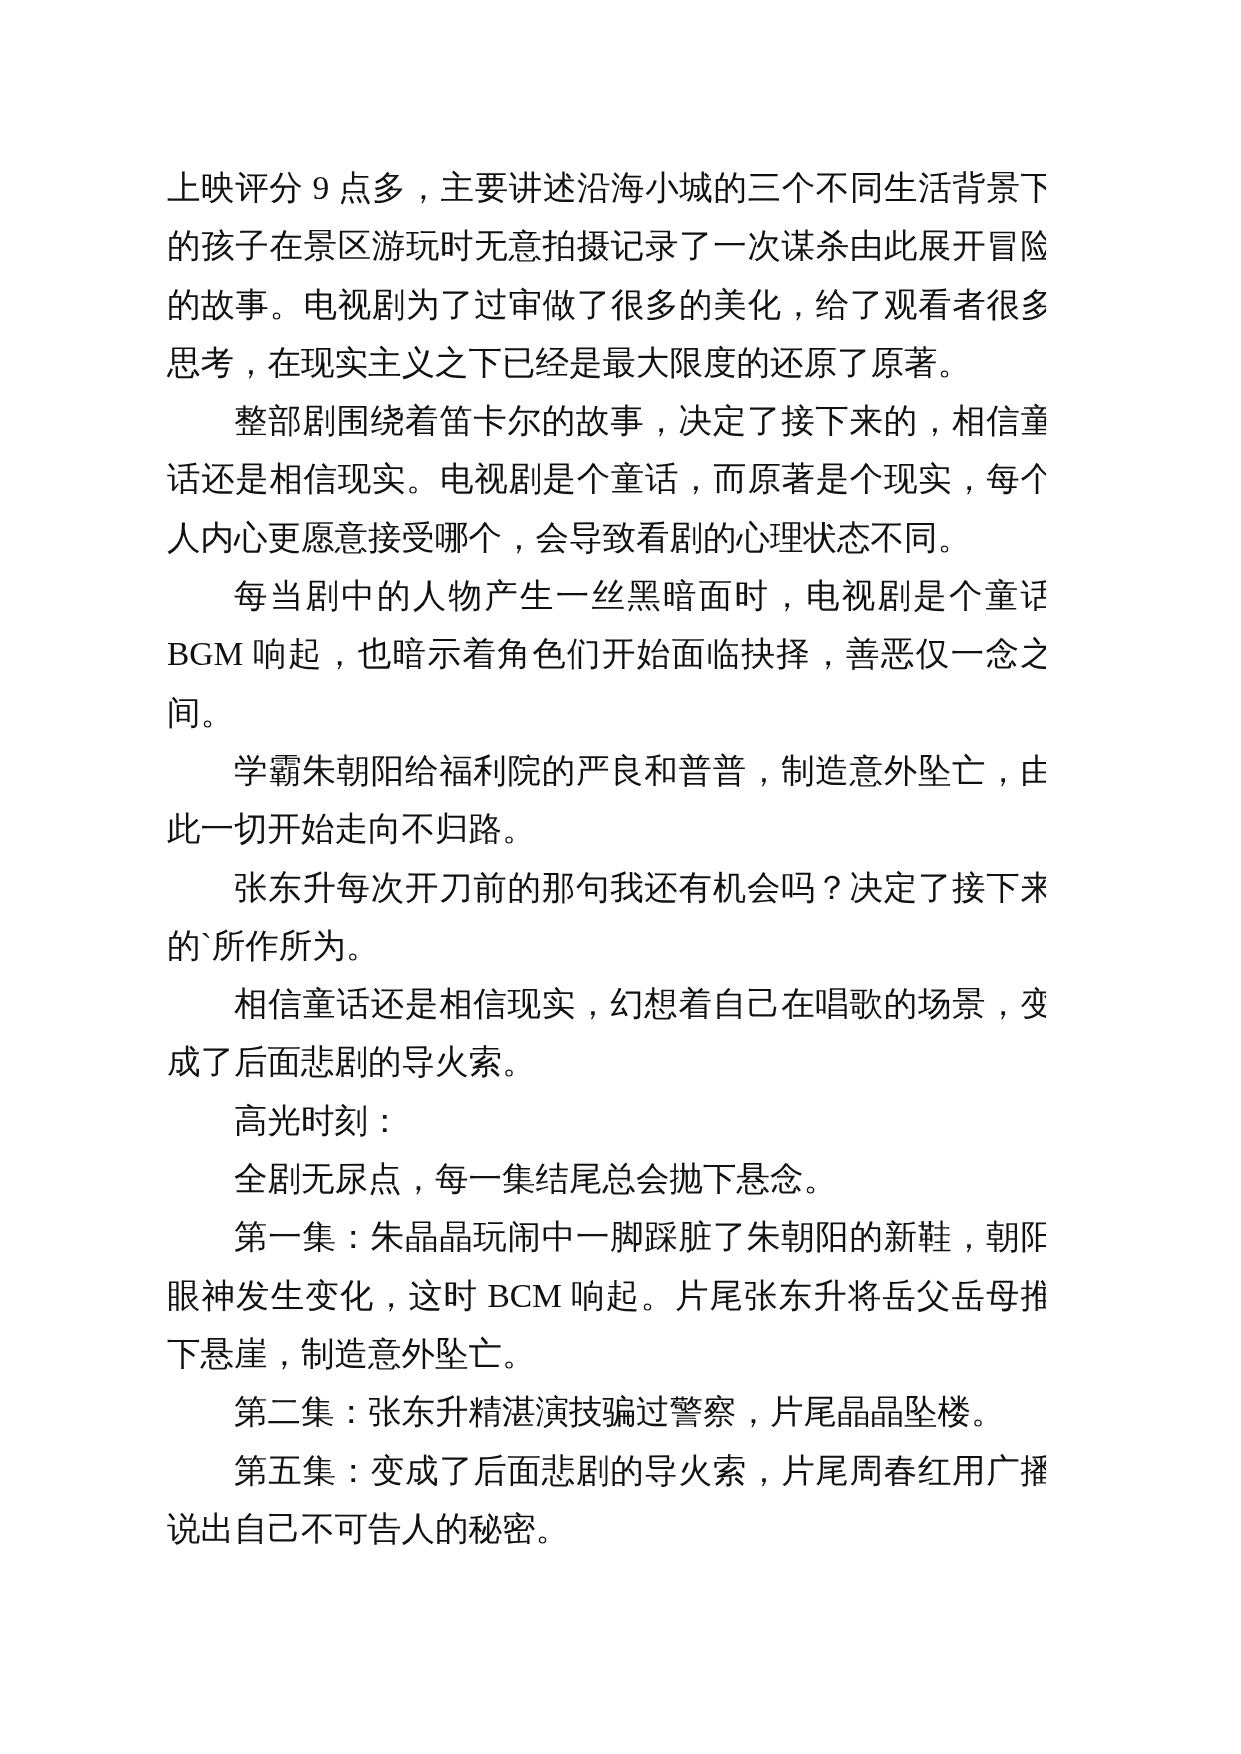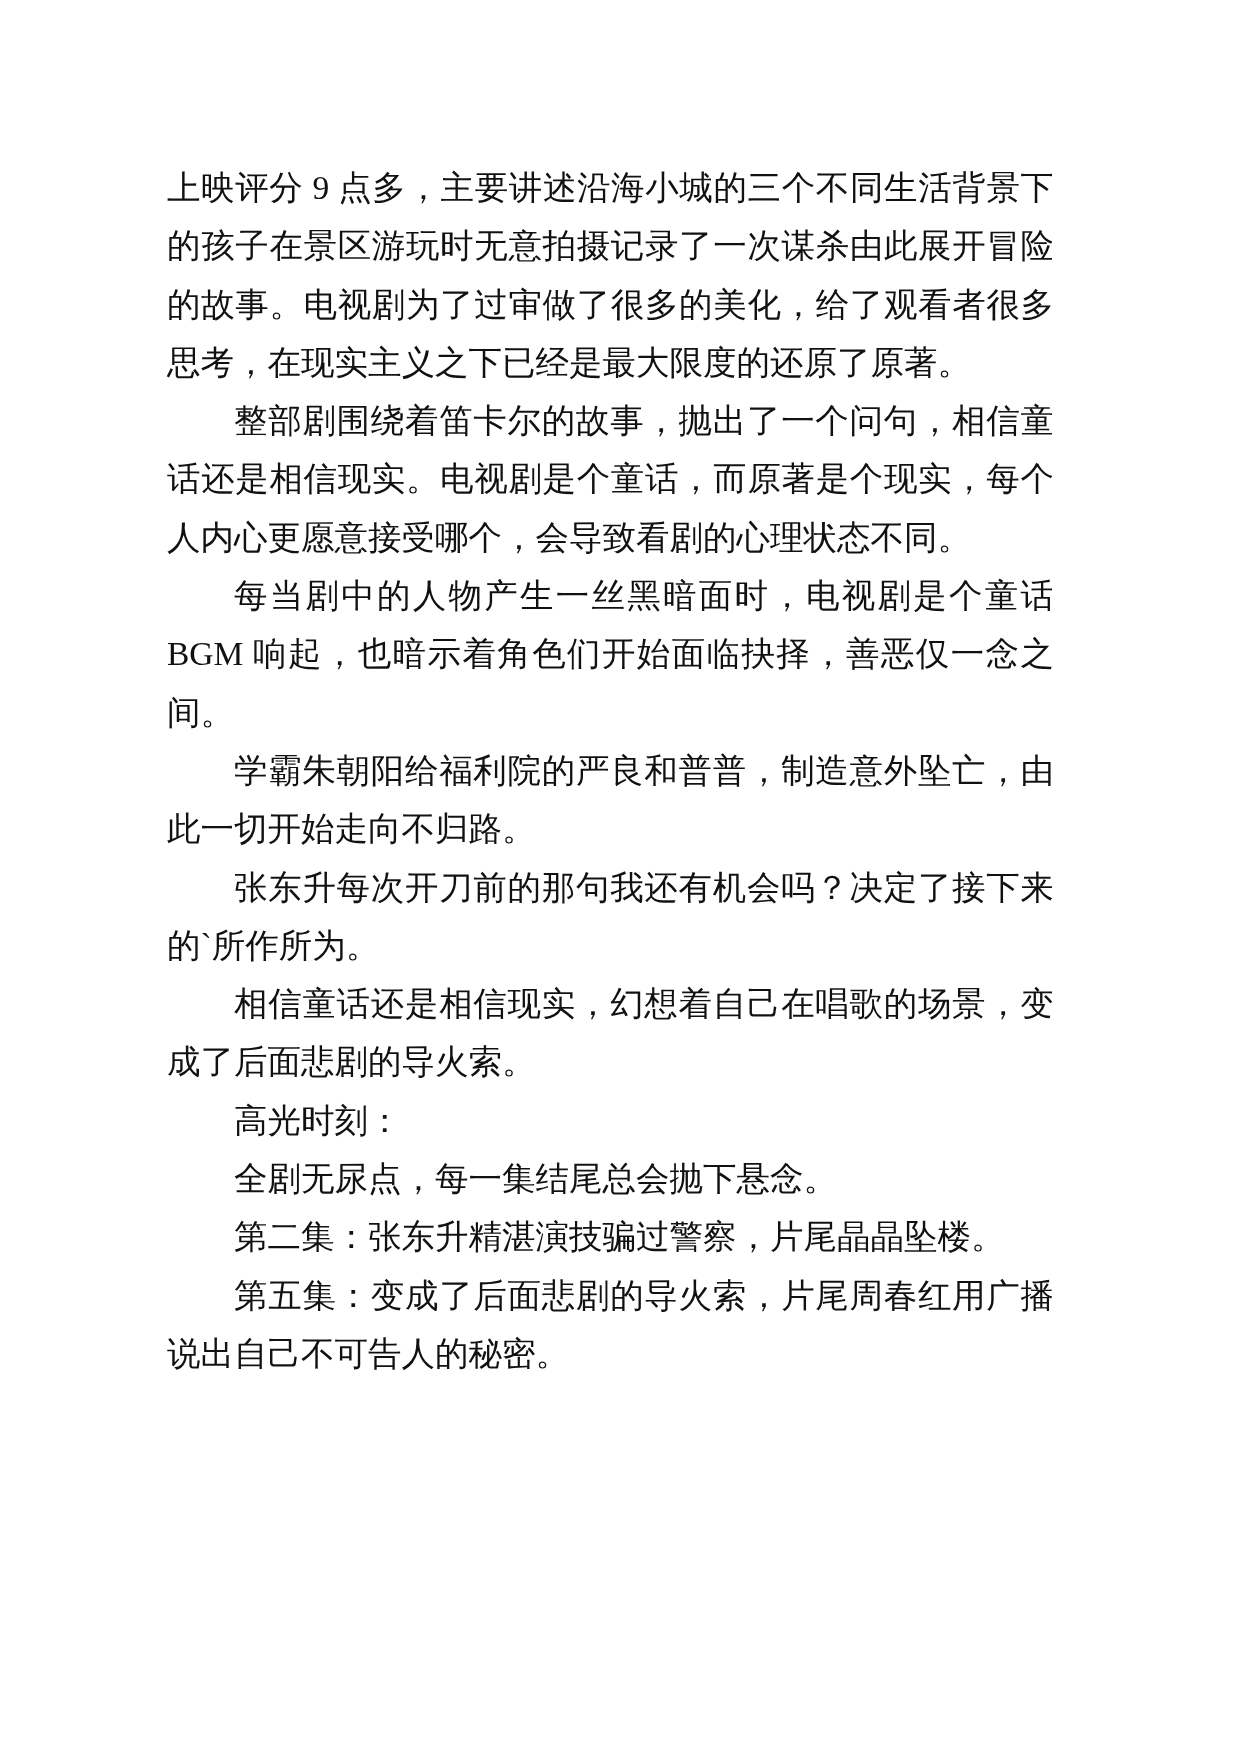--- a/index.html
+++ b/index.html
@@ -6,21 +6,20 @@
     margin: 0;
     padding: 0;
     background: #ffffff;
   }
   .page {
     position: relative;
     width: 1046px;
     height: 1754px;
     background: #ffffff;
     overflow: hidden;
-    padding-left: 6px;
   }
   .text-block {
     position: absolute;
     left: 167px;
     top: 159px;
     width: 887px;
     font-family: "Liberation Serif", "DejaVu Serif", serif;
     font-size: 33.5px;
     line-height: 58.3px;
     color: #111111;
@@ -37,23 +36,24 @@
   .para.indent {
     text-indent: 2em;
   }
 </style>
 </head>
 <body>
 
 <div class="page">
   <div class="text-block">
       <p class="para">上映评分 9 点多，主要讲述沿海小城的三个不同生活背景下的孩子在景区游玩时无意拍摄记录了一次谋杀由此展开冒险的故事。电视剧为了过审做了很多的美化，给了观看者很多思考，在现实主义之下已经是最大限度的还原了原著。</p>
-      <p class="para indent">整部剧围绕着笛卡尔的故事，抛出了一个问句，相信童话还是相信现实。电视剧是个童话，而原著是个现实，每个人内心更愿意接受哪个，会导致看剧的心理状态不同。</p>
+      <p class="para indent">整部剧围绕着笛卡尔的故事，决定了接下来的，相信童话还是相信现实。电视剧是个童话，而原著是个现实，每个人内心更愿意接受哪个，会导致看剧的心理状态不同。</p>
       <p class="para indent">每当剧中的人物产生一丝黑暗面时，电视剧是个童话 BGM 响起，也暗示着角色们开始面临抉择，善恶仅一念之间。</p>
       <p class="para indent">学霸朱朝阳给福利院的严良和普普，制造意外坠亡，由此一切开始走向不归路。</p>
       <p class="para indent">张东升每次开刀前的那句我还有机会吗？决定了接下来的`所作所为。</p>
       <p class="para indent">相信童话还是相信现实，幻想着自己在唱歌的场景，变成了后面悲剧的导火索。</p>
       <p class="para indent">高光时刻：</p>
       <p class="para indent">全剧无尿点，每一集结尾总会抛下悬念。</p>
+      <p class="para indent">第一集：朱晶晶玩闹中一脚踩脏了朱朝阳的新鞋，朝阳眼神发生变化，这时 BCM 响起。片尾张东升将岳父岳母推下悬崖，制造意外坠亡。</p>
       <p class="para indent">第二集：张东升精湛演技骗过警察，片尾晶晶坠楼。</p>
       <p class="para indent">第五集：变成了后面悲剧的导火索，片尾周春红用广播说出自己不可告人的秘密。</p>
     </div>
 </div>
 
 </body></html>

